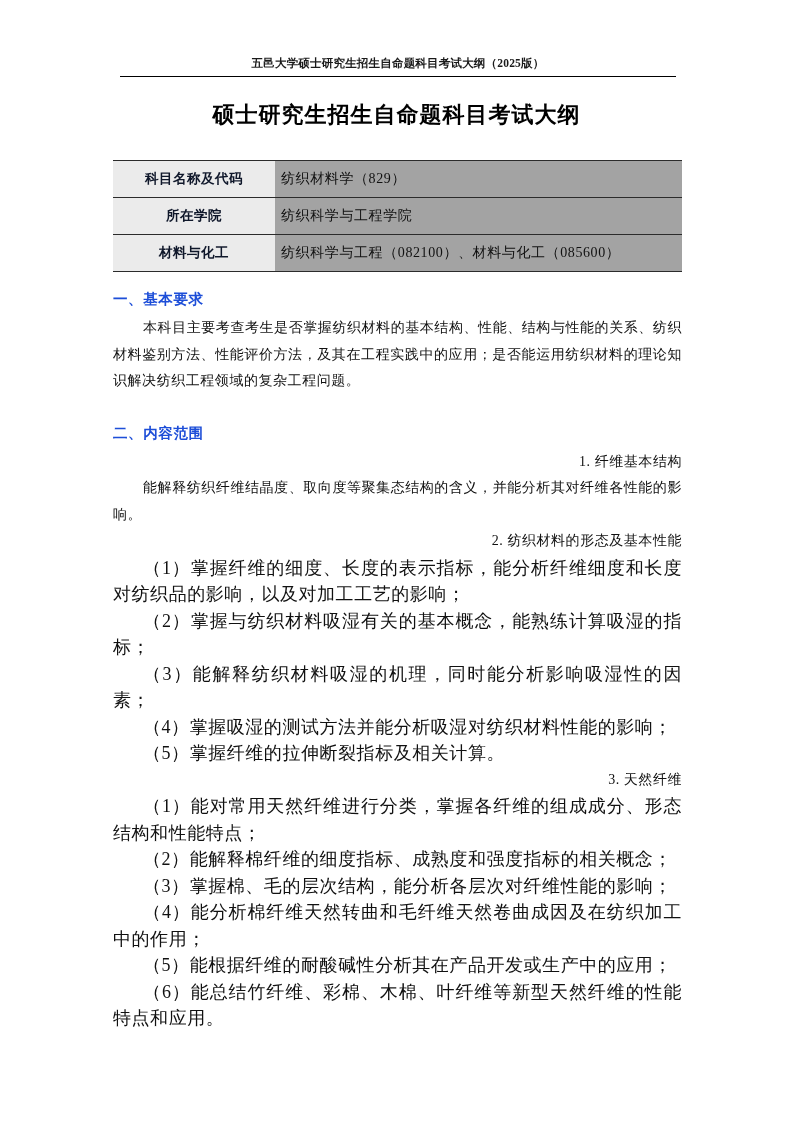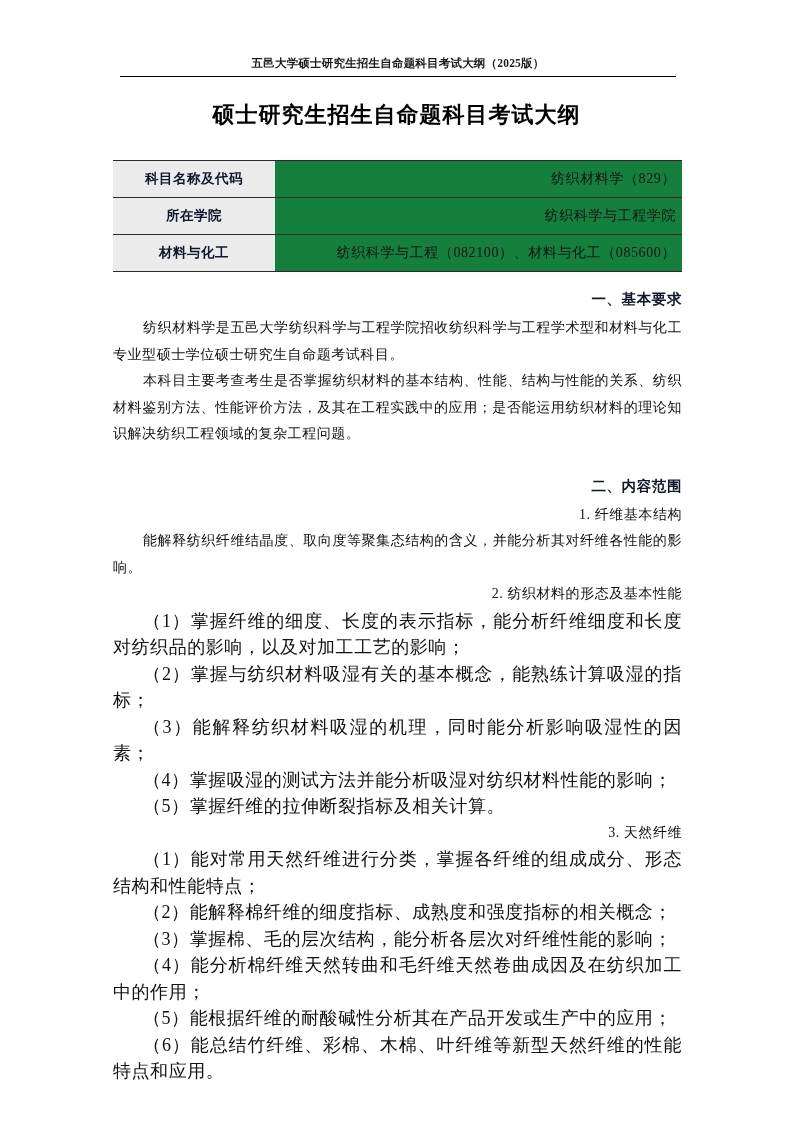--- a/index.html
+++ b/index.html
@@ -91,45 +91,44 @@
     width: 150px;
     background: #ebebeb;
     text-align: center;
     font-family: "Liberation Sans", "DejaVu Sans", sans-serif;
     font-weight: bold;
     font-size: 13.5px;
     letter-spacing: 0.5px;
     color: #0f172a;
   }
   .info-table .cell-value {
-    background: #15803d;
-    text-align: right;
+    background: #a3a3a3;
+    text-align: left;
     font-family: "Liberation Serif", "DejaVu Serif", serif;
     font-size: 14px;
     letter-spacing: 0.6px;
     color: #111111;
   }
 
   
   .content {
     position: absolute;
     top: 286px;
     left: 113px;
     width: 569px;
   }
 
   .sec-heading {
     font-family: "Liberation Sans", "DejaVu Sans", sans-serif;
     font-weight: bold;
     font-size: 14.5px;
     line-height: 26px;
     letter-spacing: 0.6px;
-    color: #0f172a;
+    color: #1d4ed8;
     margin: 0 0 3px 0;
-    text-align: right;
   }
   .sec-heading.space-above {
     margin-top: 25px;
   }
 
   .para {
     font-family: "Liberation Serif", "DejaVu Serif", serif;
     font-size: 14px;
     line-height: 26.5px;
     letter-spacing: 0.55px;
@@ -188,21 +187,20 @@
       <tr>
         <td class="cell-label">材料与化工</td>
         <td class="cell-value">纺织科学与工程（082100）、材料与化工（085600）</td>
       </tr>
     </tbody>
   </table>
 
   <div class="content">
 
     <h2 class="sec-heading">一、基本要求</h2>
-    <p class="para">纺织材料学是五邑大学纺织科学与工程学院招收纺织科学与工程学术型和材料与化工专业型硕士学位硕士研究生自命题考试科目。</p>
     <p class="para">本科目主要考查考生是否掌握纺织材料的基本结构、性能、结构与性能的关系、纺织材料鉴别方法、性能评价方法，及其在工程实践中的应用；是否能运用纺织材料的理论知识解决纺织工程领域的复杂工程问题。</p>
 
     <h2 class="sec-heading space-above">二、内容范围</h2>
 
     <p class="item-heading">1. 纤维基本结构</p>
     <p class="para">能解释纺织纤维结晶度、取向度等聚集态结构的含义，并能分析其对纤维各性能的影响。</p>
 
     <p class="item-heading">2. 纺织材料的形态及基本性能</p>
     <p class="sub-item">（1）掌握纤维的细度、长度的表示指标，能分析纤维细度和长度对纺织品的影响，以及对加工工艺的影响；</p>
     <p class="sub-item">（2）掌握与纺织材料吸湿有关的基本概念，能熟练计算吸湿的指标；</p>

